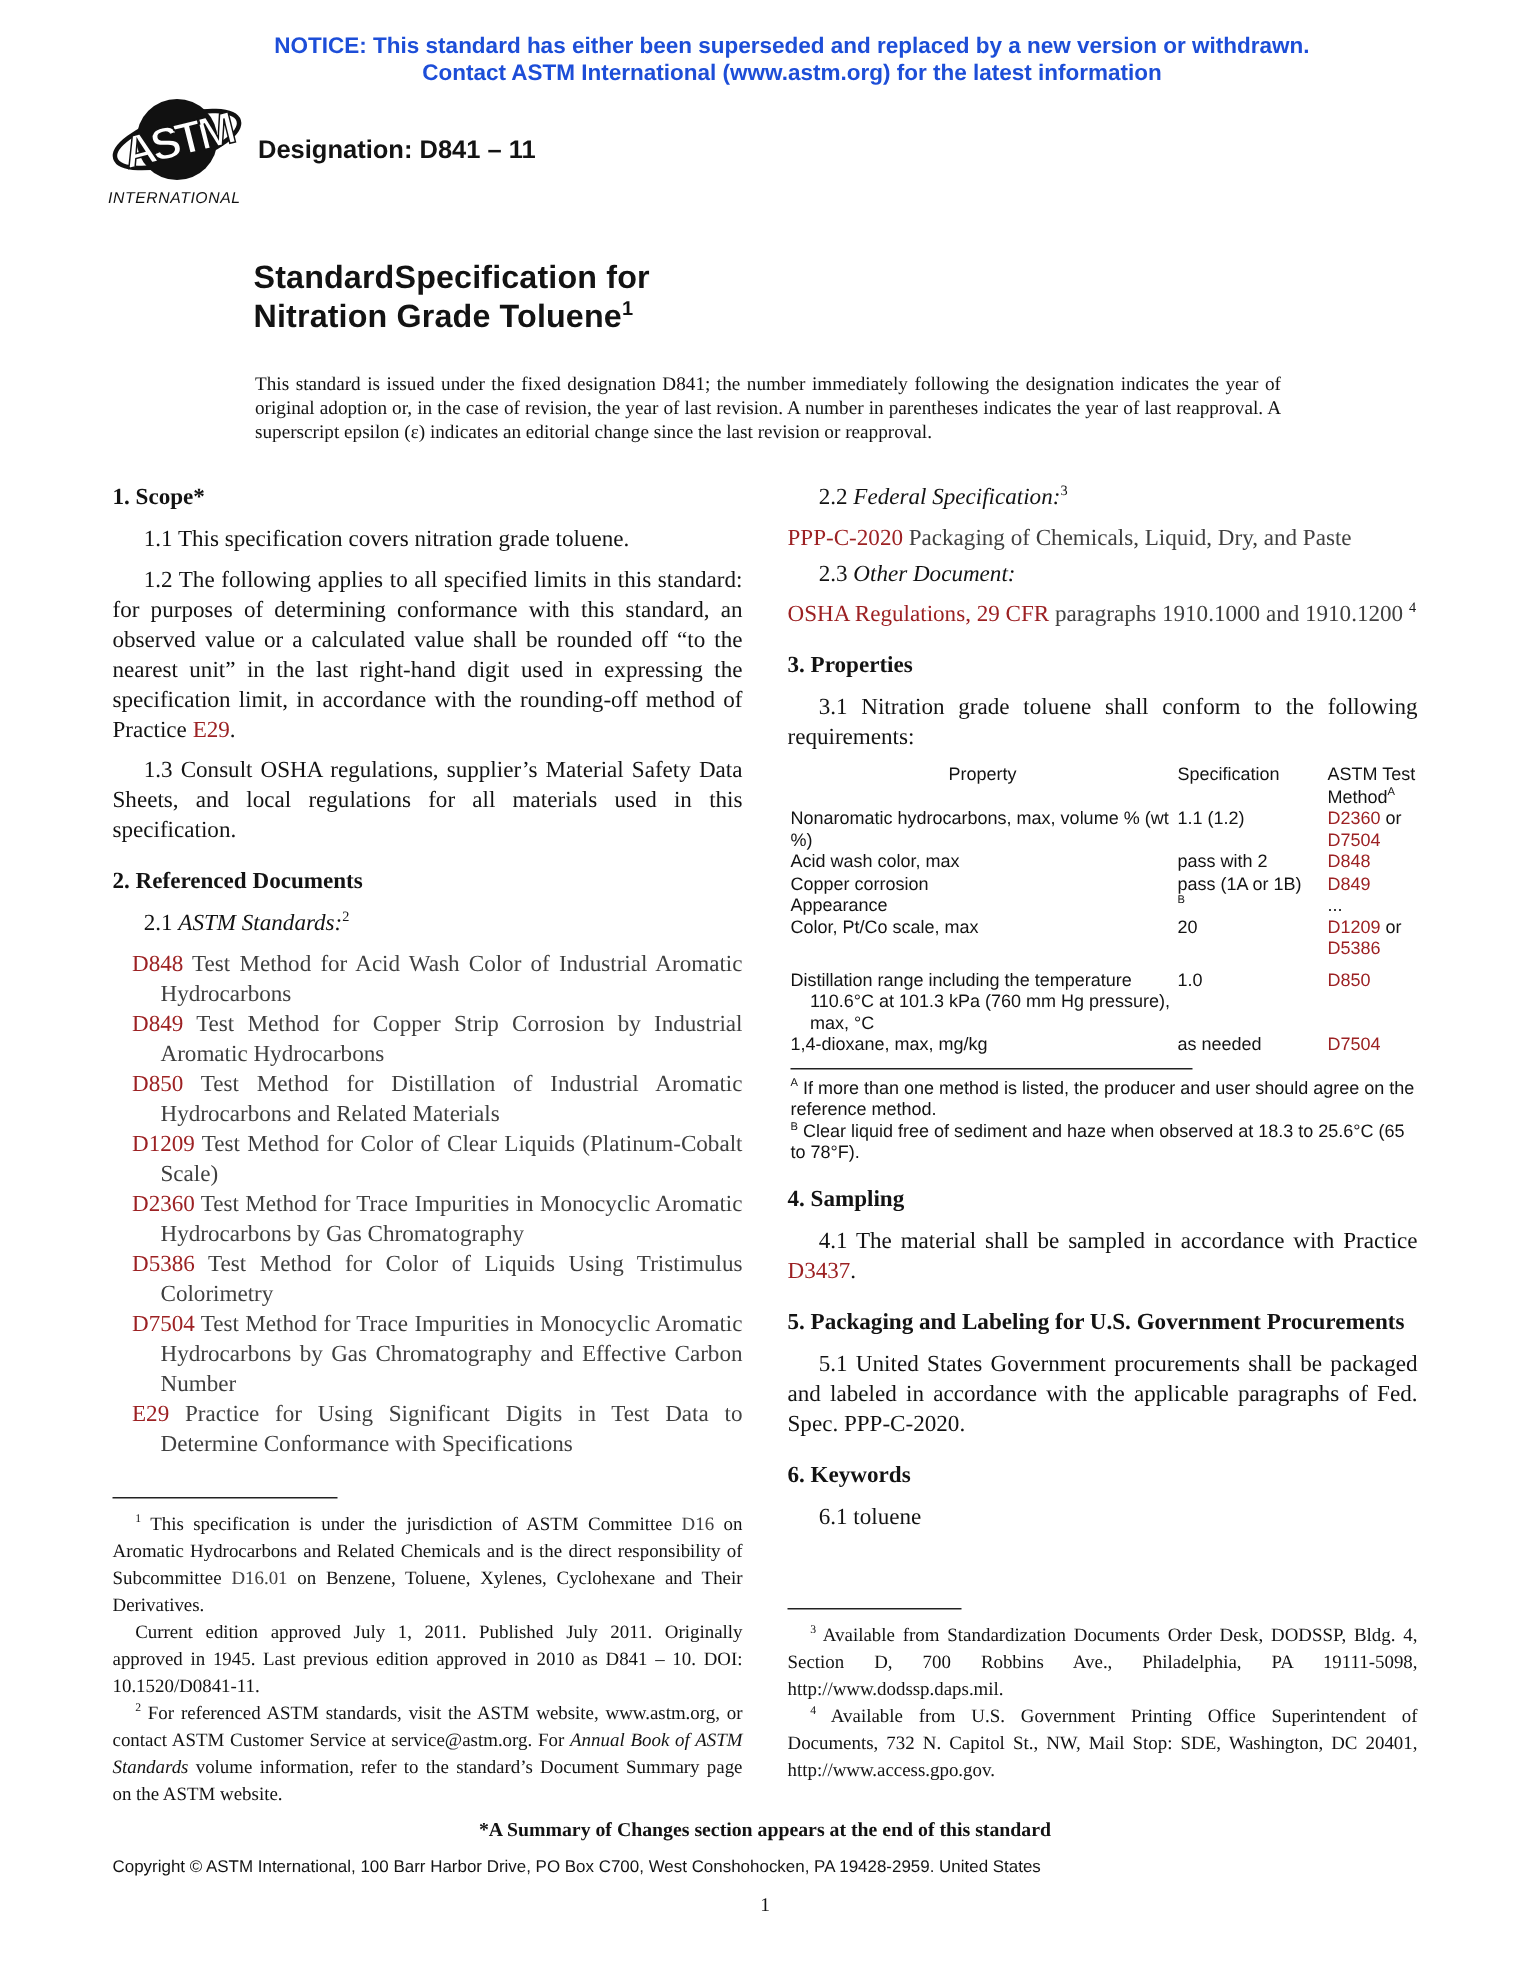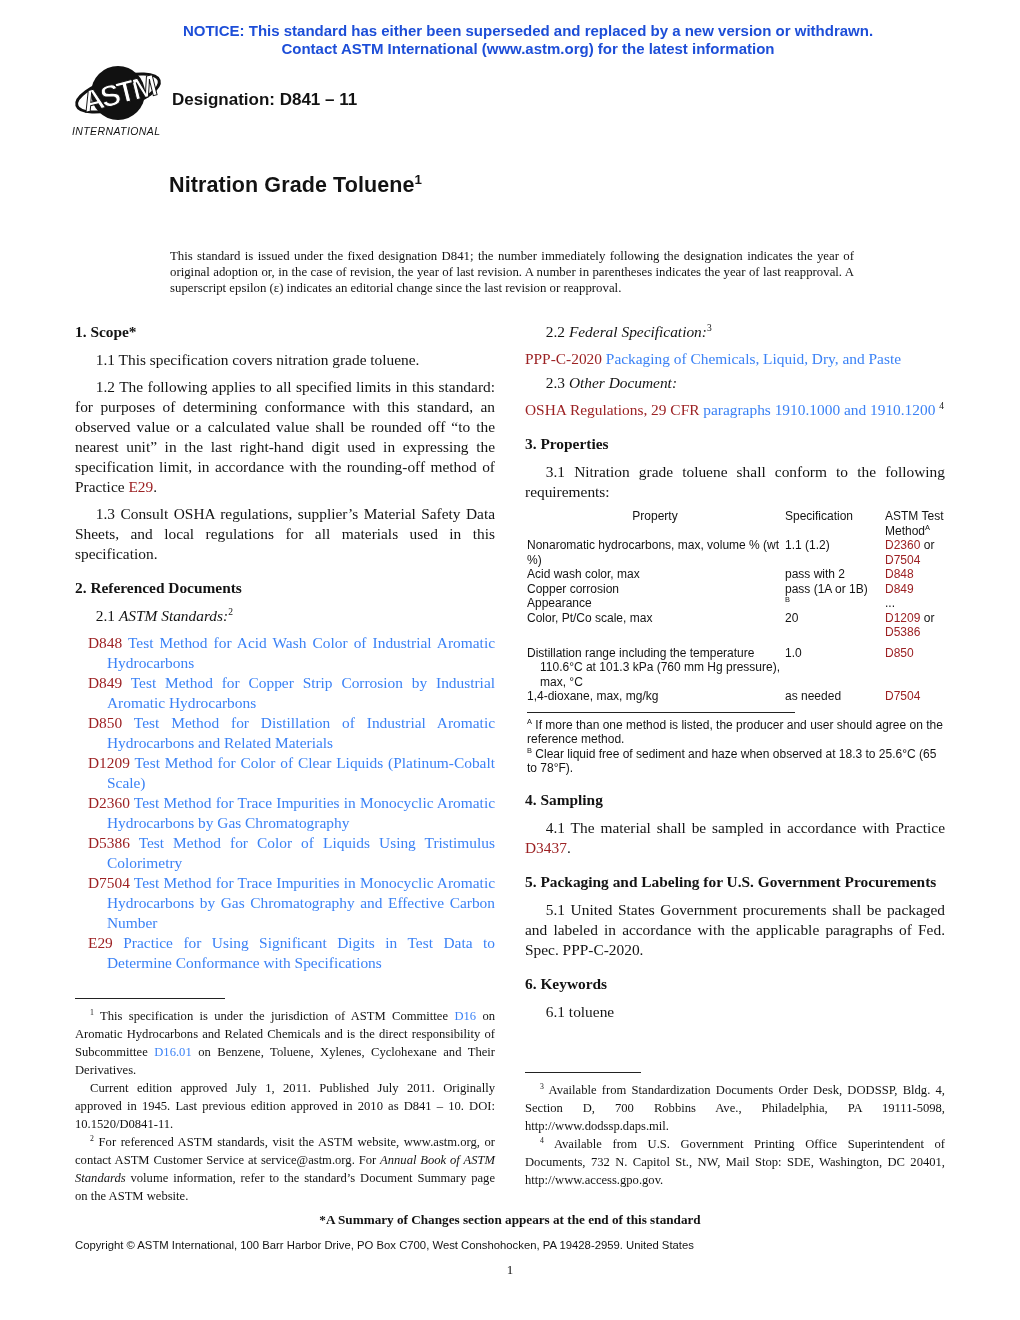--- a/index.html
+++ b/index.html
@@ -4,21 +4,21 @@
 <style>
   * { margin:0; padding:0; box-sizing:border-box; }
   html,body { background:#888; }
   .page {
     position:relative; width:1020px; height:1320px; margin:0 auto;
     background:#ffffff; color:#131313; overflow:hidden;
     font-family:"Liberation Serif", serif;
   }
   
   .red  { color:#9c2123; }
-  .blue { color:#3b82f6; }
+  .blue { color:#404040; }
   .it   { font-style:italic; }
   .sup  { vertical-align:super; font-size:0.62em; line-height:0; }
 
   
   .notice { position:absolute; top:22px; left:0; width:100%; text-align:center;
     font-family:"Liberation Sans", sans-serif; font-weight:bold;
     font-size:15px; line-height:18px; color:#1d4ed8;padding-left:36px; }
 
   
   .logo { position:absolute; left:72px; top:62px; width:100px; text-align:left; }
@@ -99,20 +99,21 @@
         <circle cx="46" cy="31" r="27" fill="#111"></circle>
         <text x="46" y="42" font-family="Liberation Sans, sans-serif" font-size="30" font-weight="bold" fill="#fff" stroke="#111" stroke-width="1" text-anchor="middle" letter-spacing="-3" transform="rotate(-14 46 31)">ASTM</text>
       </svg>
     </span>
     <div class="intl">INTERNATIONAL</div>
   </div>
 
   <div class="designation">Designation: D841 – 11</div>
 
   <div class="doc-title">
+    <div>StandardSpecification for</div>
     <div><span>Nitration Grade Toluene</span><span class="sup">1</span></div>
   </div>
 
   <div class="intro">This standard is issued under the fixed designation D841; the number immediately following the designation indicates the year of original adoption or, in the case of revision, the year of last revision. A number in parentheses indicates the year of last reapproval. A superscript epsilon (ε) indicates an editorial change since the last revision or reapproval.</div>
 
   <div class="col col-left">
     <div class="sect-head first">1.  Scope*</div>
     <p class="para">1.1  This specification covers nitration grade toluene.</p>
     <p class="para"><span>1.2  The following applies to all specified limits in this standard: for purposes of determining conformance with this standard, an observed value or a calculated value shall be rounded off “to the nearest unit” in the last right-hand digit used in expressing the specification limit, in accordance with the rounding-off method of Practice </span><span class="red">E29</span><span>.</span></p>
     <p class="para">1.3  Consult OSHA regulations, supplier’s Material Safety Data Sheets, and local regulations for all materials used in this specification.</p>

